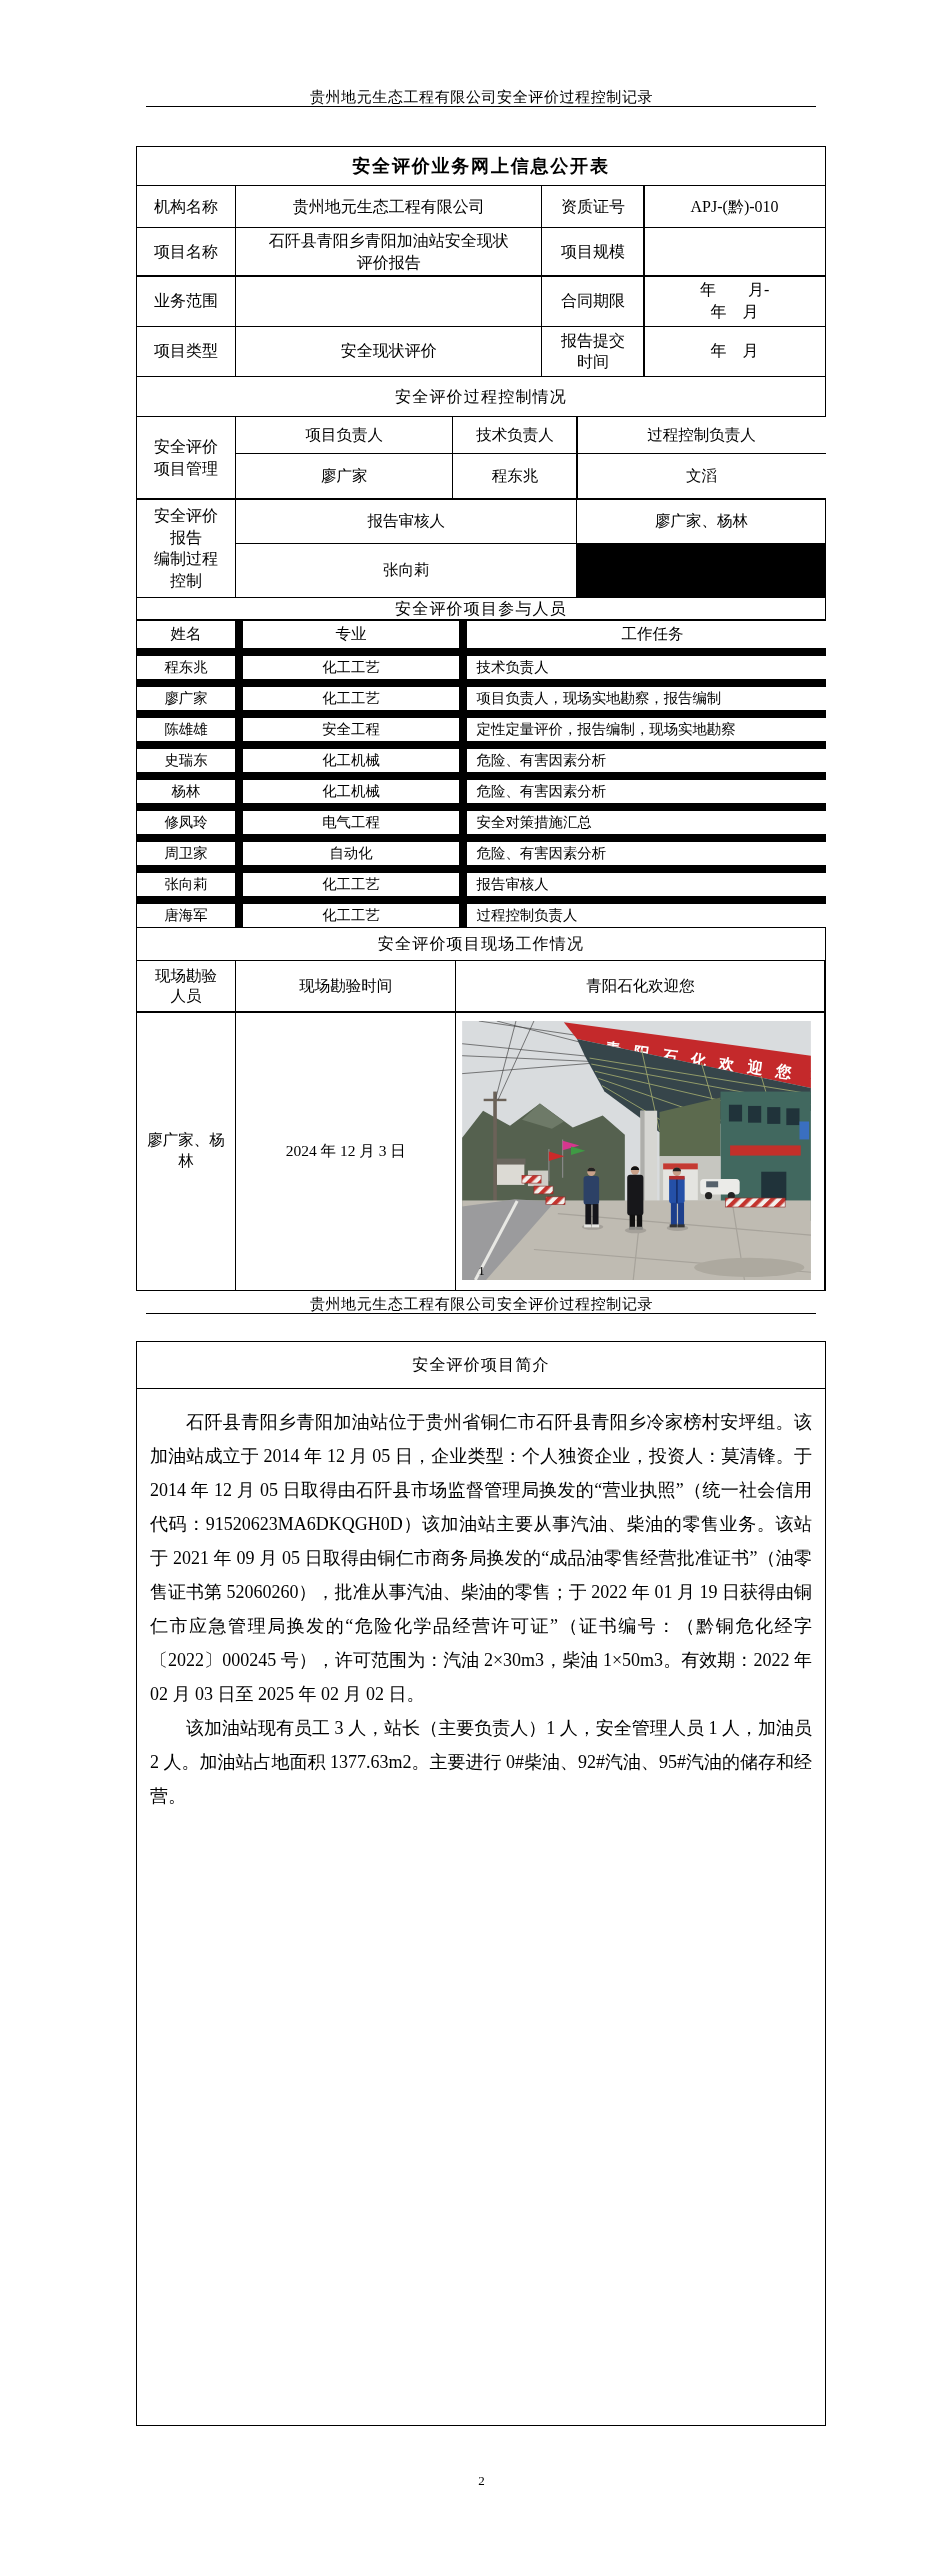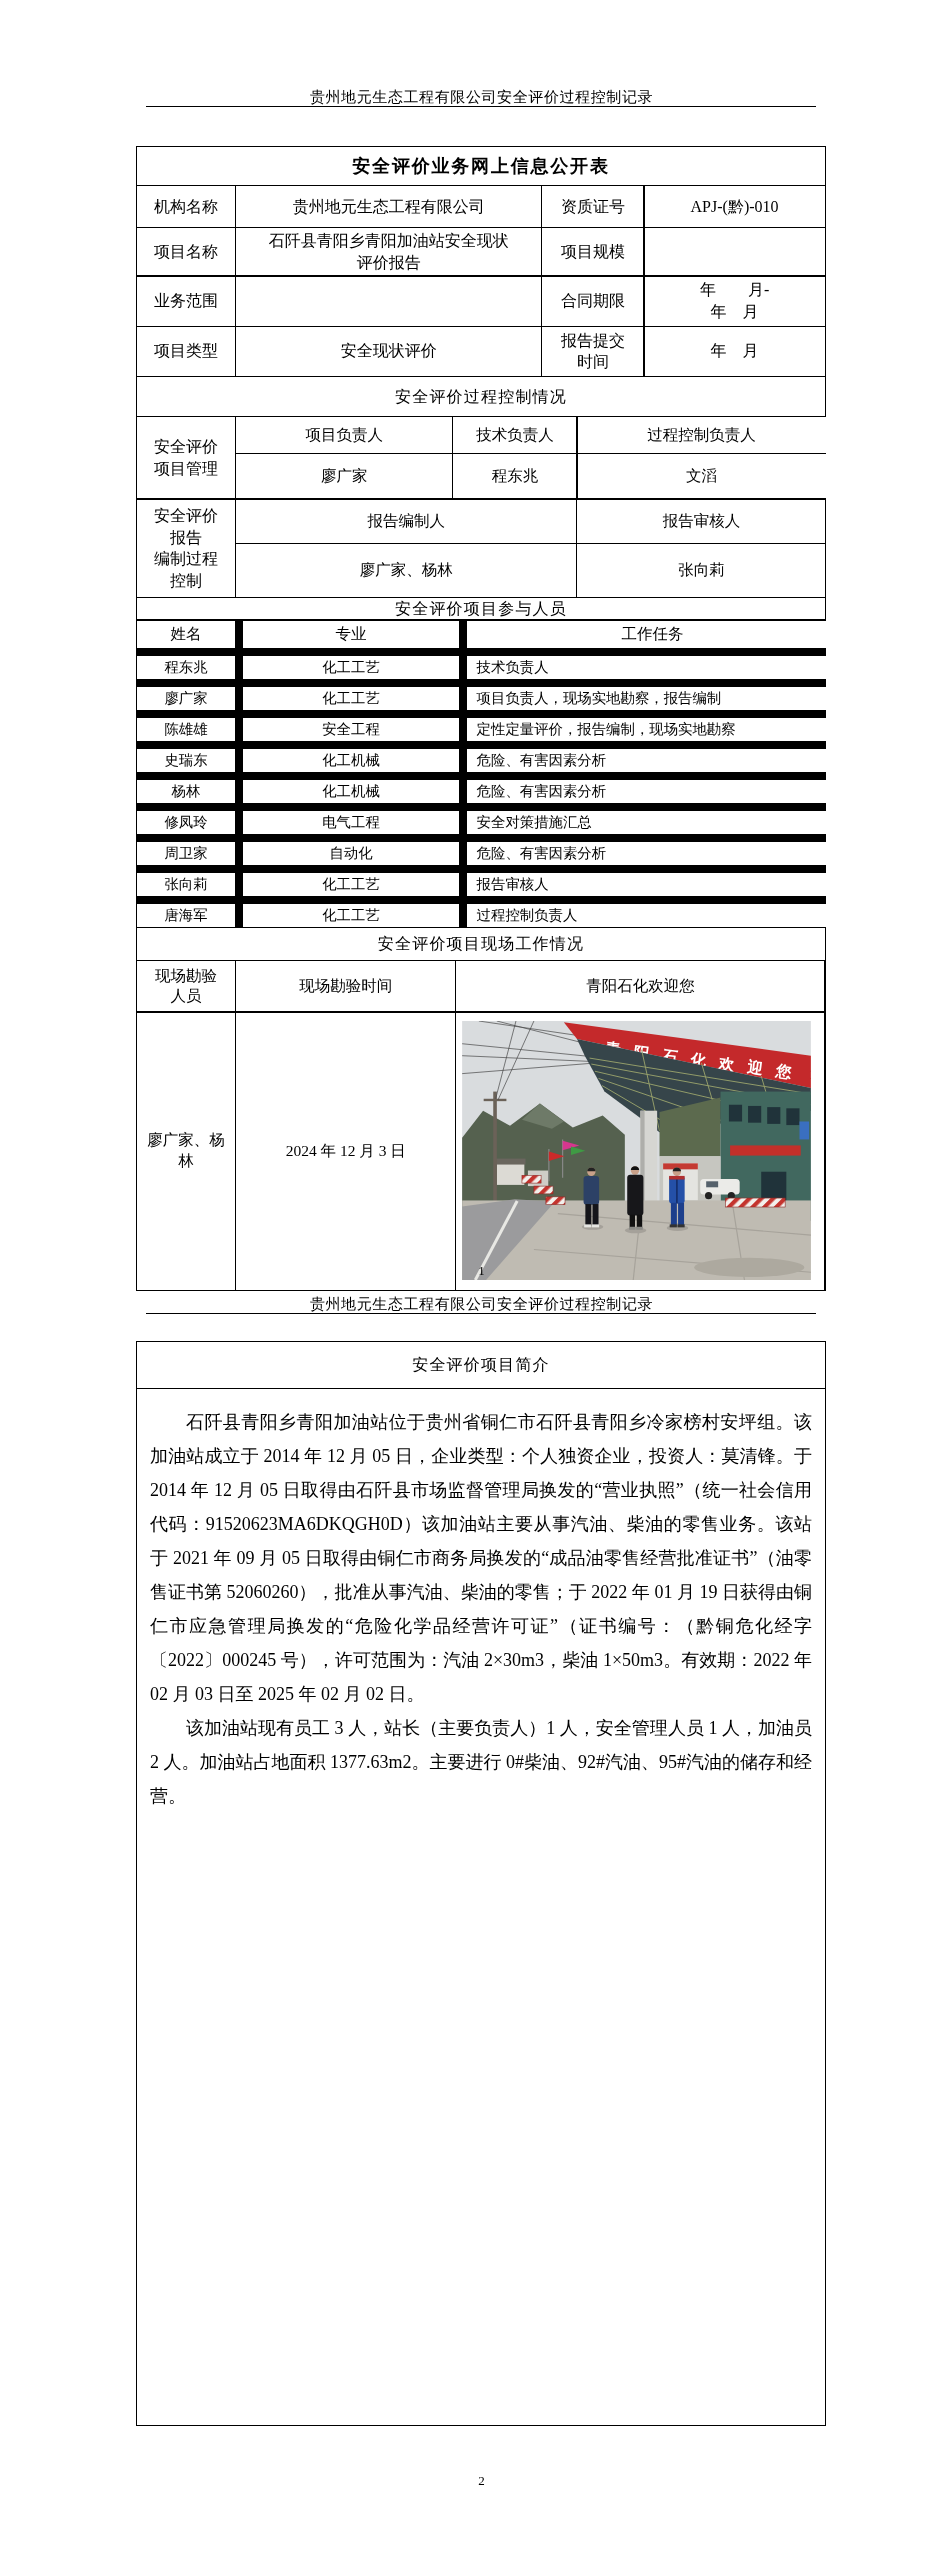--- a/index.html
+++ b/index.html
@@ -100,21 +100,20 @@
       <div class="c">廖广家</div>
       <div class="c">程东兆</div>
       <div class="c">文滔</div>
     </div>
 
     <div class="sec s5">
       <div class="c pre f27 span2">安全评价
 报告
 编制过程
 控制</div>
-      <div class="c">报告编制人</div>
       <div class="c">报告审核人</div>
       <div class="c">廖广家、杨林</div>
       <div class="c">张向莉</div>
     </div>
 
     <div class="sec s6">
       <div class="c sectitle">安全评价项目参与人员</div>
     </div>
 
     <div class="sec s7">

